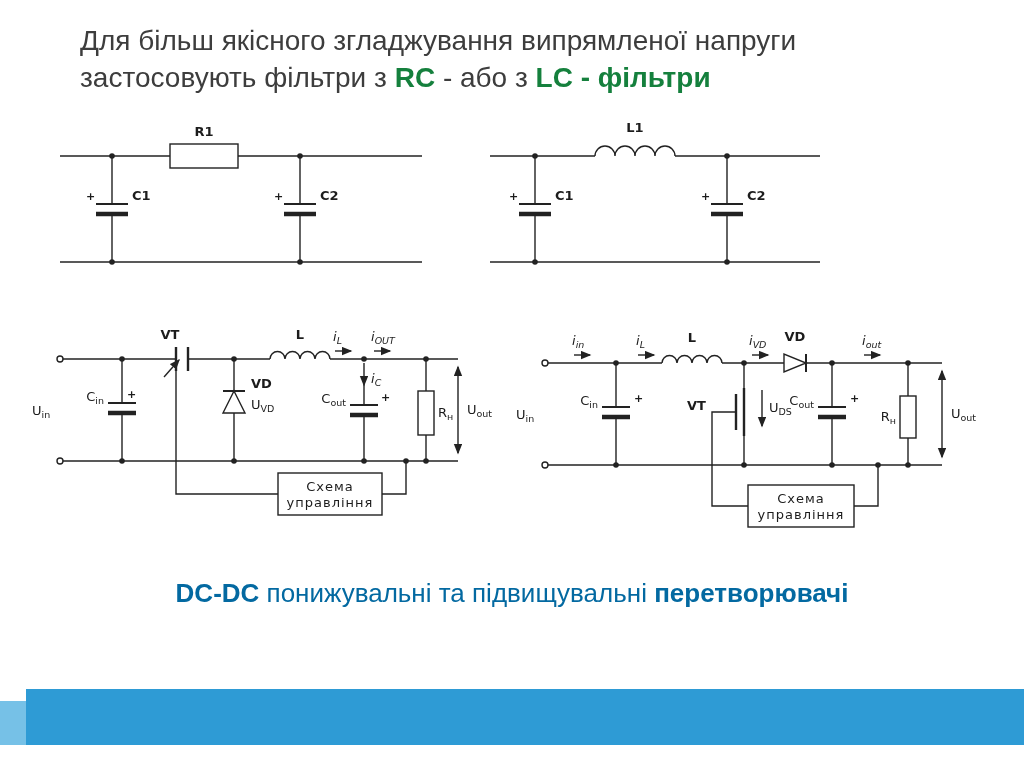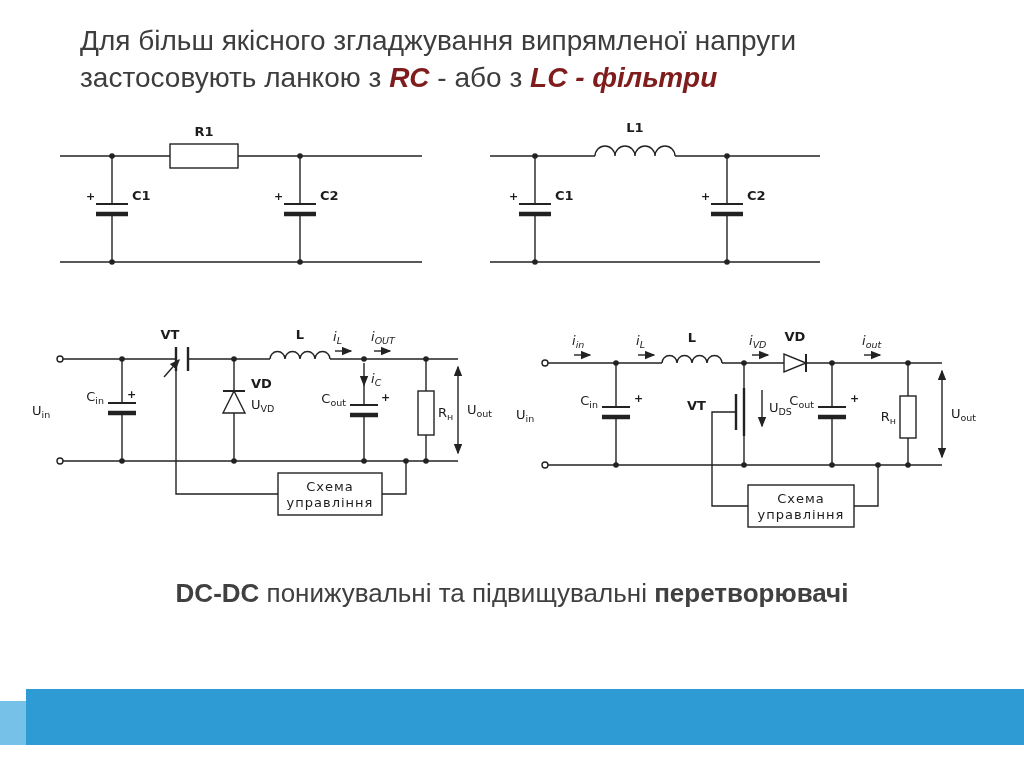--- a/index.html
+++ b/index.html
@@ -2,22 +2,22 @@
 <html><head>
 <meta charset="utf-8">
 <style>
   * { margin:0; padding:0; box-sizing:border-box; }
   body { background:#e6e6e6; }
   .slide {
     position:relative; width:1024px; height:767px; background:#ffffff;
     overflow:hidden; font-family:"Liberation Sans","DejaVu Sans",sans-serif;padding-left:9px;
   }
   .title { position:absolute; left:80px; top:22px; font-size:28px; line-height:37px; color:#3d3d3d; }
-  .title b { font-weight:700; color:#7f1d1d;font-style:italic; }
-  .caption { position:absolute; left:0; top:578px; width:1024px; text-align:center; font-size:26px; color:#404040; }
+  .title b { font-weight:700; color:#15803d; }
+  .caption { position:absolute; left:0; top:578px; width:1024px; text-align:center; font-size:26px; color:#0369a1; }
   .caption b { font-weight:700; }
   .footer-bar { position:absolute; left:26px; top:689px; width:998px; height:56px; background:#2e9bd5; }
   .footer-accent { position:absolute; left:0; top:701px; width:26px; height:44px; background:#76c1e7; }
 
   svg.d { position:absolute; }
   svg.d line, svg.d path, svg.d polyline { stroke:#222; stroke-width:1.4; fill:none; }
   svg.d .plate1 { stroke-width:2; }
   svg.d .plate2 { stroke-width:4.5; }
   svg.d .thick  { stroke-width:2.4; }
   svg.d rect.comp { fill:#ffffff; stroke:#222; stroke-width:1.4; }
@@ -33,21 +33,21 @@
   svg.d marker path { fill:#222; stroke:none; }
 </style>
 </head>
 <body>
 
 <div class="slide">
 
   <div class="title">
     <div>Для більш якісного згладжування випрямленої напруги</div>
     <div>
-      <span>застосовують ланкою з </span><b>RC</b><span> - або з </span><b>LC - фільтри</b>
+      <span>застосовують фільтри з </span><b>RC</b><span> - або з </span><b>LC - фільтри</b>
     </div>
   </div>
 
   <svg class="d" style="left:30px;top:110px" width="400" height="170" viewBox="0 0 400 170">
     <g>
       <line x1="30" y1="46" x2="392" y2="46"></line>
       <line x1="30" y1="152" x2="392" y2="152"></line>
     </g>
     <g>
       <rect class="comp" x="140" y="34" width="68" height="24"></rect>

